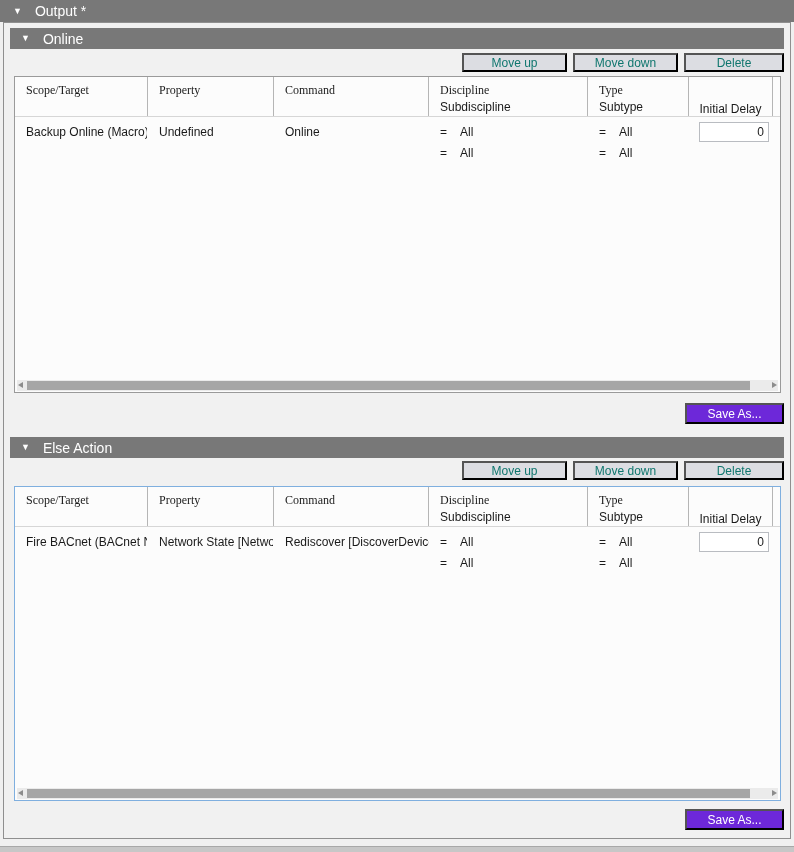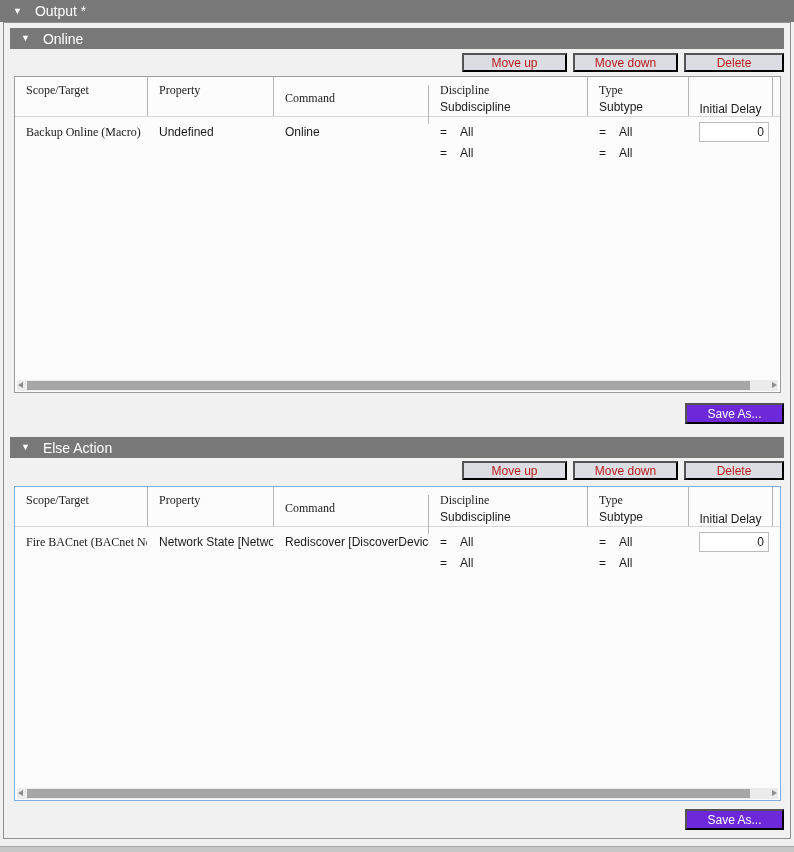--- a/index.html
+++ b/index.html
@@ -36,47 +36,47 @@
     cursor:default;
   }
   .sec-bar .tri { margin-left:11px; }
 
   
   .btn {
     position:absolute; height:19px;
     display:flex; align-items:center; justify-content:center;
     font-size:12px; cursor:default; user-select:none;
   }
-  .btn-disabled { background:#dcdde2; color:#b91c1c; }
+  .btn-disabled { background:#dcdde2; color:#0f766e; }
   .btn-save { background:#6d28d9; color:#ffffff; height:21px; }
 
   
   .tbl {
     position:absolute; left:10px; width:767px;
     background:#fcfcfc; border:1px solid #9a9a9a;
   }
   .tbl.focused { border:1px solid #7fafdf; }
   .thead {
     position:absolute; left:0; top:0; right:0; height:40px;
     border-bottom:1px solid #d6d6d6; background:#fcfcfc;
   }
   .th { position:absolute; top:0; height:39px; border-right:1px solid #b5b5b5; }
   .th .l1 { position:absolute; top:6px; left:11px; white-space:nowrap;font-family:Liberation Serif, serif; }
   .th .l2 { position:absolute; top:23px; left:11px; white-space:nowrap; }
   .th.single { display:flex; align-items:flex-end; justify-content:center; }
   .c-scope { left:0;   width:133px; }
   .c-prop  { left:133px; width:126px; }
-  .c-cmd   { left:259px; width:155px;margin-top:8px; }
+  .c-cmd   { left:259px; width:155px; }
   .c-disc  { left:414px; width:159px; }
   .c-type  { left:573px; width:101px; }
   .c-delay { left:674px; width:84px; }
 
   .trow { position:absolute; top:41px; left:0; right:0; height:46px; }
   .td { position:absolute; white-space:nowrap; overflow:hidden; }
-  .td-scope { left:11px;  top:7px; width:121px;font-family:Liberation Serif, serif; }
+  .td-scope { left:11px;  top:7px; width:121px; }
   .td-prop  { left:144px; top:7px; width:114px; }
   .td-cmd   { left:270px; top:7px; width:144px; }
   .filt { position:absolute; top:7px; width:150px; }
   .filt-disc { left:425px; }
   .filt-type { left:584px; }
   .filt .fline { position:absolute; left:0; white-space:nowrap; }
   .filt .fl1 { top:0; }
   .filt .fl2 { top:21px; }
   .filt .op { display:inline-block; width:20px; }
   .delay-input {

